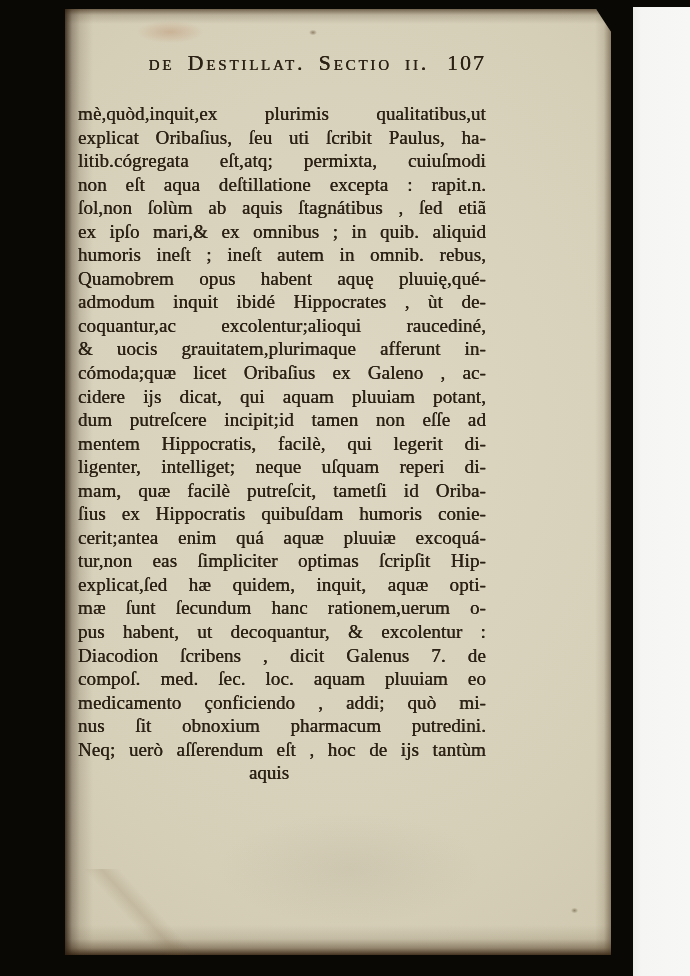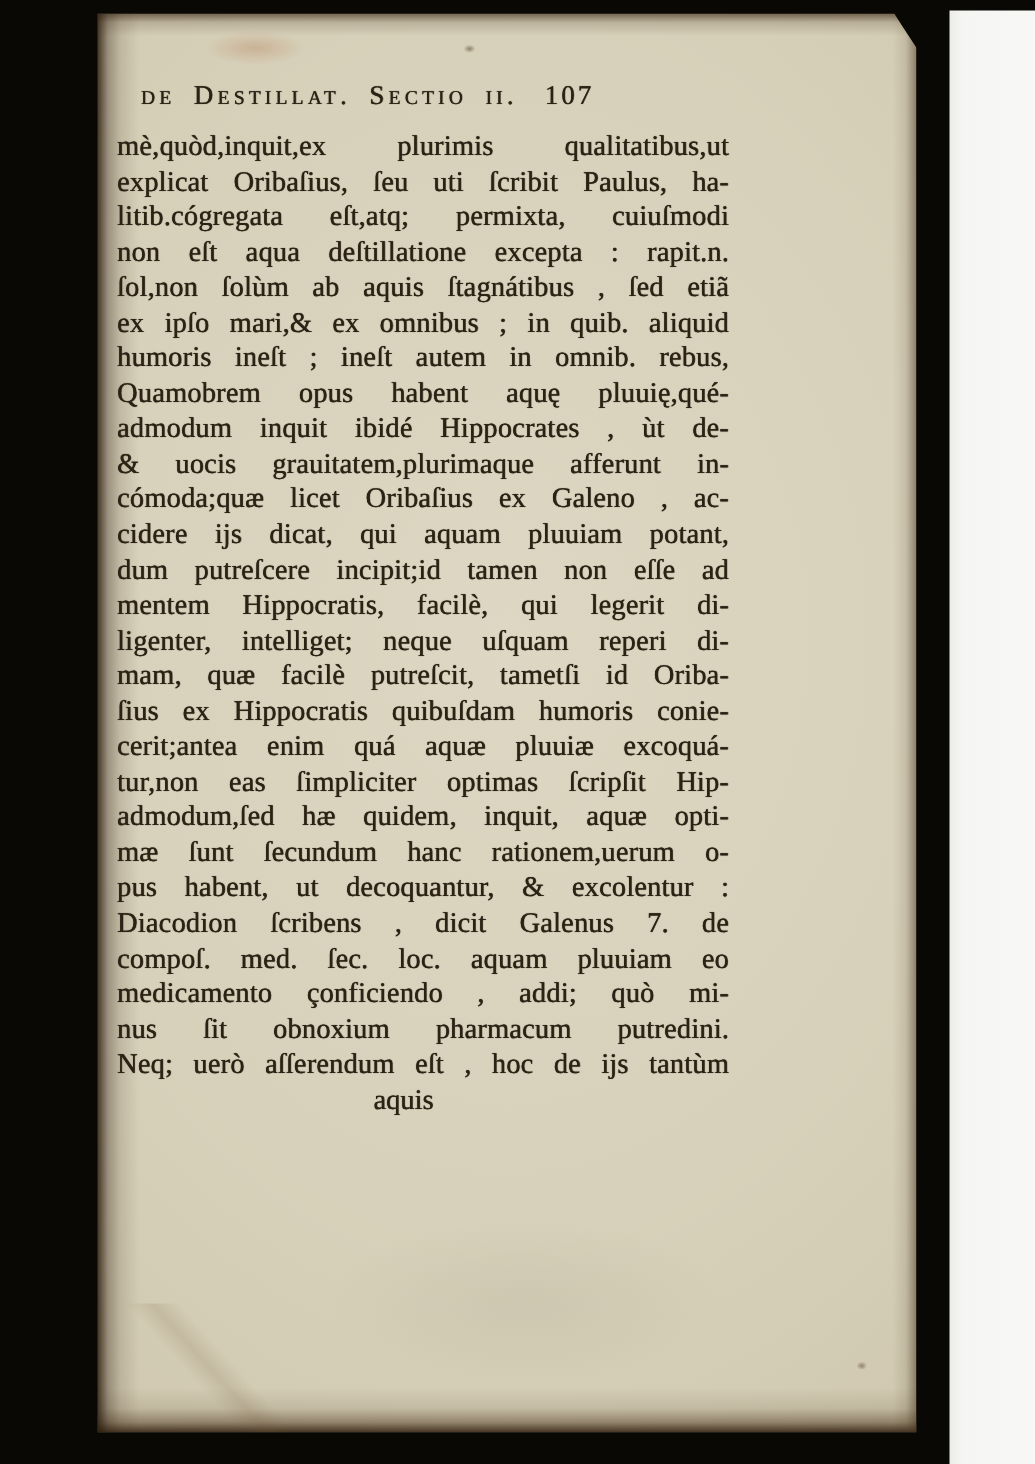--- a/index.html
+++ b/index.html
@@ -76,36 +76,36 @@
   .text-col {
     position: absolute;
     left: 13px;
     top: 41px;
     width: 408px;
     color: #2b2114;
     text-shadow: 0 0 0.6px rgba(43,33,20,0.9), 0.35px 0.25px 0 rgba(43,33,20,0.5);
   }
 
   .running-header {
-    text-align: left;
+    text-align: right;
     font-variant: small-caps;
-    font-size: 18px;
+    font-size: 22px;
     line-height: 26px;
     letter-spacing: 2.8px;
     word-spacing: 5px;
     white-space: nowrap;
     padding-left: 16px;
   }
   .running-header .pagenum {
     margin-left: 18px;
     letter-spacing: 2px;
   }
 
   .body-text {
-    margin-top: 10px;
+    margin-top: 26px;
     font-size: 19px;
     letter-spacing: 0.1px;
   }
   .line {
     line-height: 23.55px;
     text-align: justify;
     text-align-last: justify;
     white-space: normal;
   }
   .catchword-row {
@@ -137,31 +137,32 @@
     <div class="body-text">
         <div class="line">mè,quòd,inquit,ex plurimis qualitatibus,ut</div>
         <div class="line">explicat Oribaſius, ſeu uti ſcribit Paulus, ha-</div>
         <div class="line">litib.cógregata eſt,atq; permixta, cuiuſmodi</div>
         <div class="line">non eſt aqua deſtillatione excepta : rapit.n.</div>
         <div class="line">ſol,non ſolùm ab aquis ſtagnátibus , ſed etiã</div>
         <div class="line">ex ipſo mari,&amp; ex omnibus ; in quib. aliquid</div>
         <div class="line">humoris ineſt ; ineſt autem in omnib. rebus,</div>
         <div class="line">Quamobrem opus habent aquę pluuię,qué-</div>
         <div class="line">admodum inquit ibidé Hippocrates , ùt de-</div>
+        <div class="line">coquantur,ac excolentur;alioqui raucediné,</div>
         <div class="line">&amp; uocis grauitatem,plurimaque afferunt in-</div>
         <div class="line">cómoda;quæ licet Oribaſius ex Galeno , ac-</div>
         <div class="line">cidere ijs dicat, qui aquam pluuiam potant,</div>
         <div class="line">dum putreſcere incipit;id tamen non eſſe ad</div>
         <div class="line">mentem Hippocratis, facilè, qui legerit di-</div>
         <div class="line">ligenter, intelliget; neque uſquam reperi di-</div>
         <div class="line">mam, quæ facilè putreſcit, tametſi id Oriba-</div>
         <div class="line">ſius ex Hippocratis quibuſdam humoris conie-</div>
         <div class="line">cerit;antea enim quá aquæ pluuiæ excoquá-</div>
         <div class="line">tur,non eas ſimpliciter optimas ſcripſit Hip-</div>
-        <div class="line">admodum,ſed hæ quidem, inquit, aquæ opti-</div>
+        <div class="line">explicat,ſed hæ quidem, inquit, aquæ opti-</div>
         <div class="line">mæ ſunt ſecundum hanc rationem,uerum o-</div>
         <div class="line">pus habent, ut decoquantur, &amp; excolentur :</div>
         <div class="line">Diacodion ſcribens , dicit Galenus 7. de</div>
         <div class="line">compoſ. med. ſec. loc. aquam pluuiam eo</div>
         <div class="line">medicamento çonficiendo , addi; quò mi-</div>
         <div class="line">nus ſit obnoxium pharmacum putredini.</div>
         <div class="line">Neq; uerò aſſerendum eſt , hoc de ijs tantùm</div>
       </div>
 
     <div class="catchword-row">

